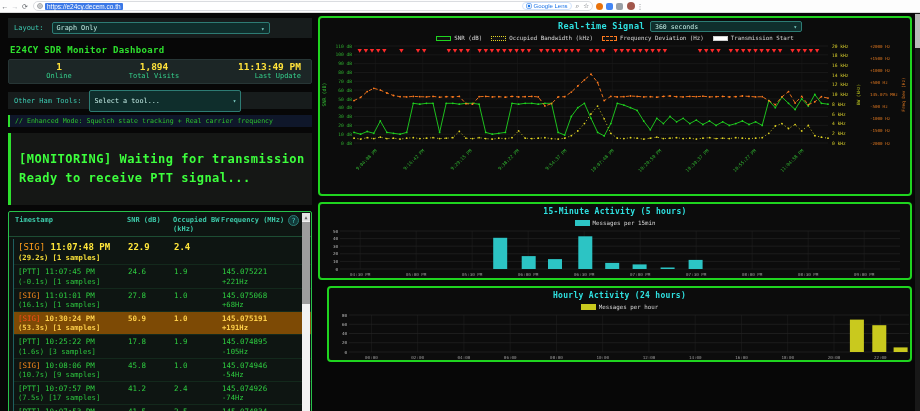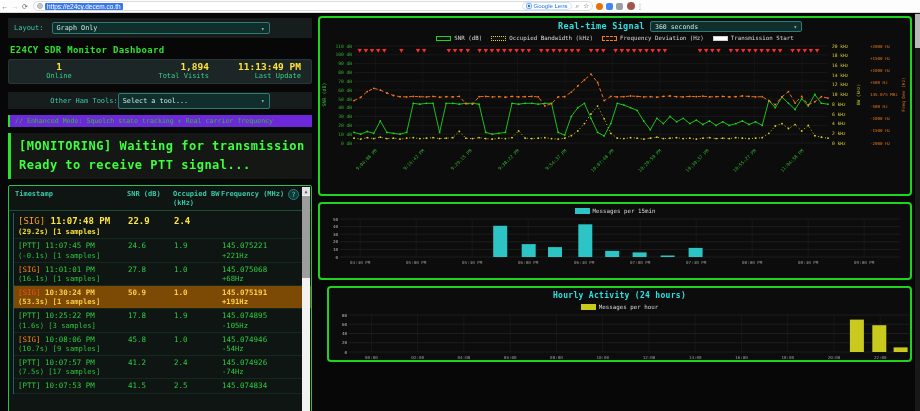--- a/index.html
+++ b/index.html
@@ -29,27 +29,27 @@
   .sel .chev{color:#7fd0c8;font-size:6px;margin-left:6px;}
   .layout-bar{height:20px;}
   .layout-bar .sel{width:218px;margin-left:8px;}
   .dash-title{color:#2ee02e;font-size:9px;font-weight:bold;margin:7px 2px 4px 2px;letter-spacing:.3px;}
   .stats{height:25px;background:#1c2626;border:1px solid #273636;border-radius:2px;display:flex;align-items:center;
     padding:0 10px;margin-bottom:8px;}
   .stat{display:flex;flex-direction:column;line-height:1.1;}
   .stat .v{color:#ffe23a;font-weight:bold;font-size:9.5px;}
   .stat .l{color:#35d08c;font-size:7px;}
   .stat.c1{width:80px;text-align:center;}
-  .stat.c2{flex:1;text-align:right;}
+  .stat.c2{flex:1;text-align:center;}
   .stat.c3{width:92px;text-align:right;}
-  .tools-bar{height:17px;margin-bottom:6px;justify-content:center;}
-  .tools-bar .sel{width:152px;margin-left:0;height:16px;}
-  .note{border-left:2px solid #2ee02e;background:#6d28d9;color:#2ec22e;font-size:6.6px;padding:2px 0 2px 5px;
+  .tools-bar{height:17px;margin-bottom:6px;}
+  .tools-bar .sel{width:152px;margin-left:8px;height:22px;}
+  .note{border-left:2px solid #2ee02e;background:#0f172a;color:#2ec22e;font-size:6.6px;padding:2px 0 2px 5px;
     margin-bottom:6px;white-space:nowrap;}
-  .monitor{background:#151715;border-left:3px solid #2ee02e;padding:4px 8px;margin-bottom:6px;}
+  .monitor{background:#151715;border-left:3px solid #2ee02e;padding:17px 8px;margin-bottom:6px;}
   .monitor .m1,.monitor .m2{color:#3dff3d;font-weight:bold;font-size:12px;line-height:1.6;letter-spacing:.5px;white-space:nowrap;}
   
   .tablebox{position:relative;border:1px solid #27c24a;border-radius:2px;background:#0e1512;height:234px;overflow:hidden;}
   .thead{display:grid;grid-template-columns:112px 46px 48px auto;padding:4px 14px 2px 6px;border-bottom:1px solid #1d4d33;}
   .thead div{color:#3cc9a8;font-size:7px;font-weight:bold;line-height:1.25;}
   .help{position:absolute;top:3px;right:12px;width:11px;height:11px;border-radius:50%;background:#123939;
     border:1px solid #2d7c74;color:#49d0c0;font-size:7px;display:flex;align-items:center;justify-content:center;}
   .tbody{border-left:1px solid #1e5f5f;margin:2px 0 0 4px;}
   .trow{display:grid;grid-template-columns:110px 46px 48px auto;padding:2px 14px 2px 4px;border-bottom:1px solid #13291c;
     color:#2ecc40;font-size:7.5px;line-height:1.25;}
@@ -600,20 +600,21 @@
         <path d="M457.9 6 L462.3 6 L460.1 9.8 Z" fill="#ff2a2a"></path>
         <path d="M470.3 6 L474.7 6 L472.5 9.8 Z" fill="#ff2a2a"></path>
         <path d="M476.4 6 L480.8 6 L478.6 9.8 Z" fill="#ff2a2a"></path>
         <path d="M482.6 6 L487.0 6 L484.8 9.8 Z" fill="#ff2a2a"></path>
         <path d="M488.7 6 L493.1 6 L490.9 9.8 Z" fill="#ff2a2a"></path>
         <path d="M494.9 6 L499.3 6 L497.1 9.8 Z" fill="#ff2a2a"></path>
       </svg>
   </div>
 
   <div class="panel panel-mid">
+    <div class="ctitle" style="font-size:8px">15-Minute Activity (5 hours)</div>
     <div class="legend">
       <span class="li">
           <span class="sw teal"></span>
           <span>Messages per 15min</span>
         </span>
     </div>
     <svg id="chart15" width="588" height="53" viewBox="0 0 588 53">
         <line x1="20" y1="41" x2="580" y2="41" stroke="#2e2e2e" stroke-width="0.5"></line>
         <text x="18" y="42.5" fill="#bdbdbd" font-size="4.2" text-anchor="end">0</text>
         <line x1="20" y1="33.4" x2="580" y2="33.4" stroke="#2e2e2e" stroke-width="0.5"></line>

